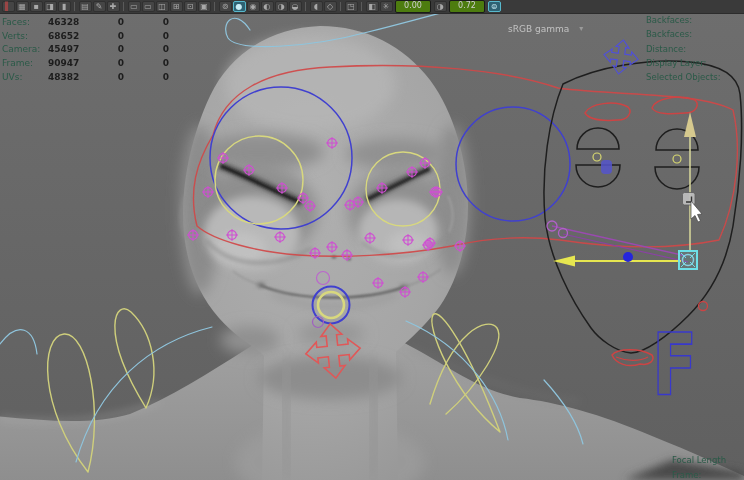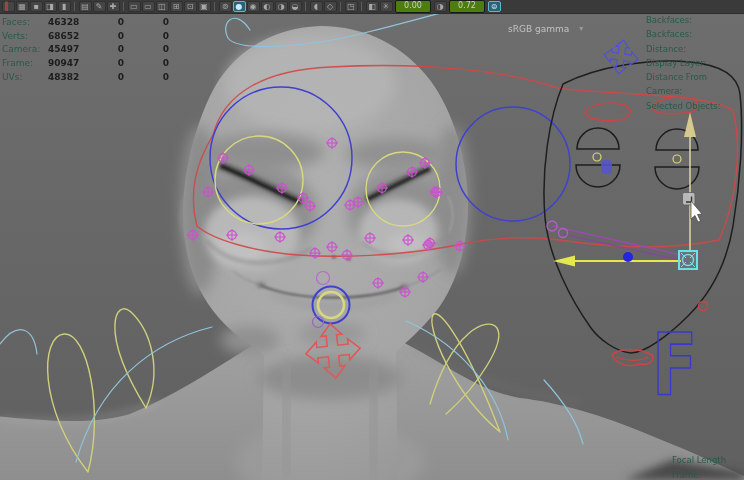--- a/index.html
+++ b/index.html
@@ -398,21 +398,20 @@
       <span class="pc-z1">0</span>
       <span class="pc-z2">0</span>
     </div>
   </div>
 
   <div id="hud-obj" class="hud">
     <div>Backfaces:</div>
     <div>Backfaces:</div>
     <div>Distance:</div>
     <div>Display Layer:</div>
-    <div>Distance From Camera:</div>
     <div>Selected Objects:</div>
   </div>
 
   <div id="hud-cam" class="hud">
     <div>Focal Length</div>
     <div>Frame:</div>
   </div>
 
 </div>
 

